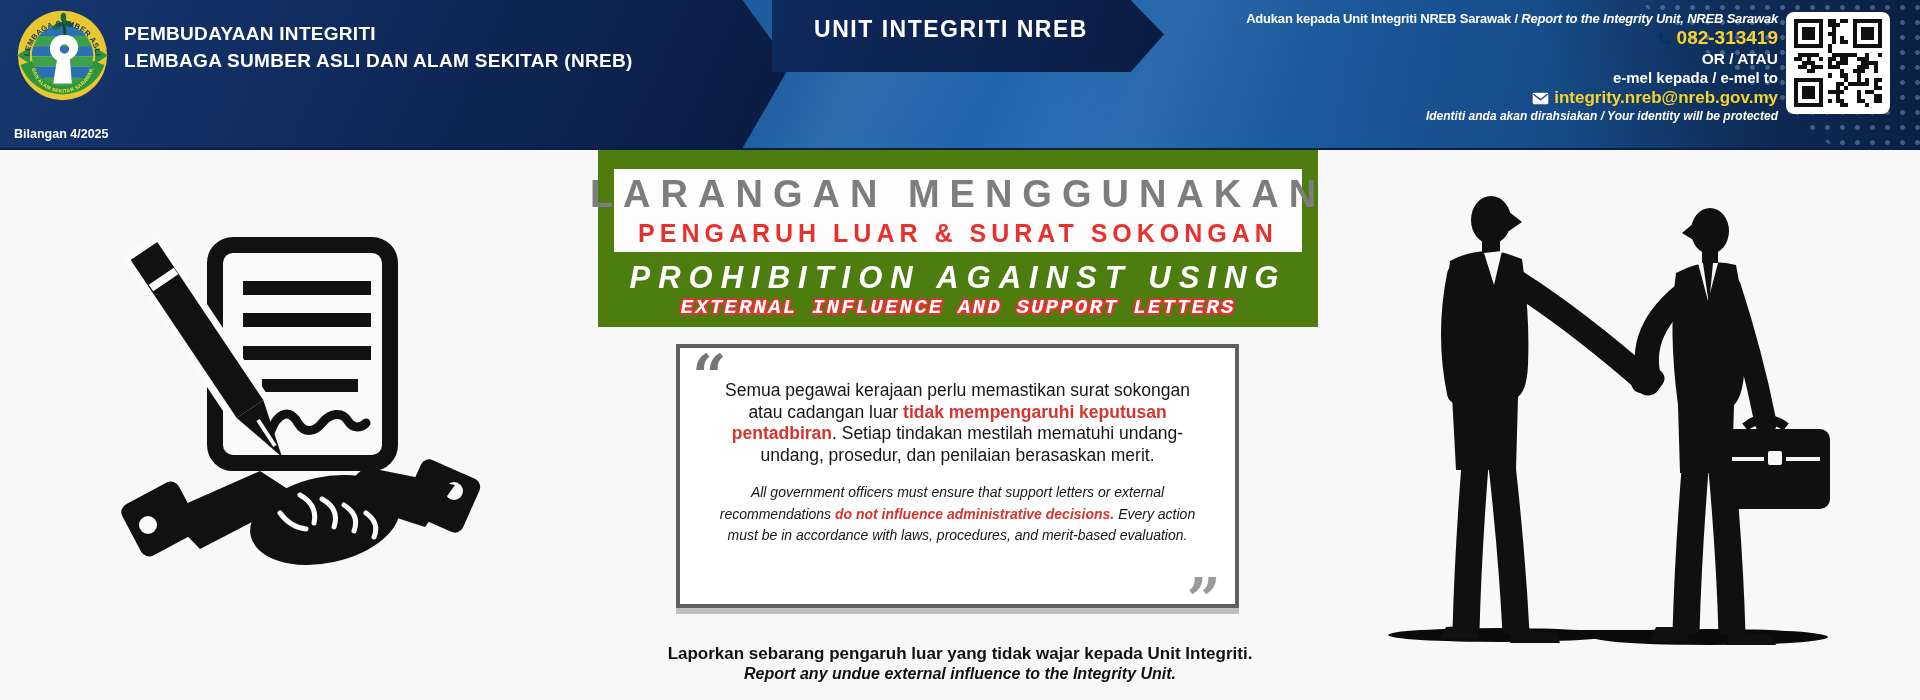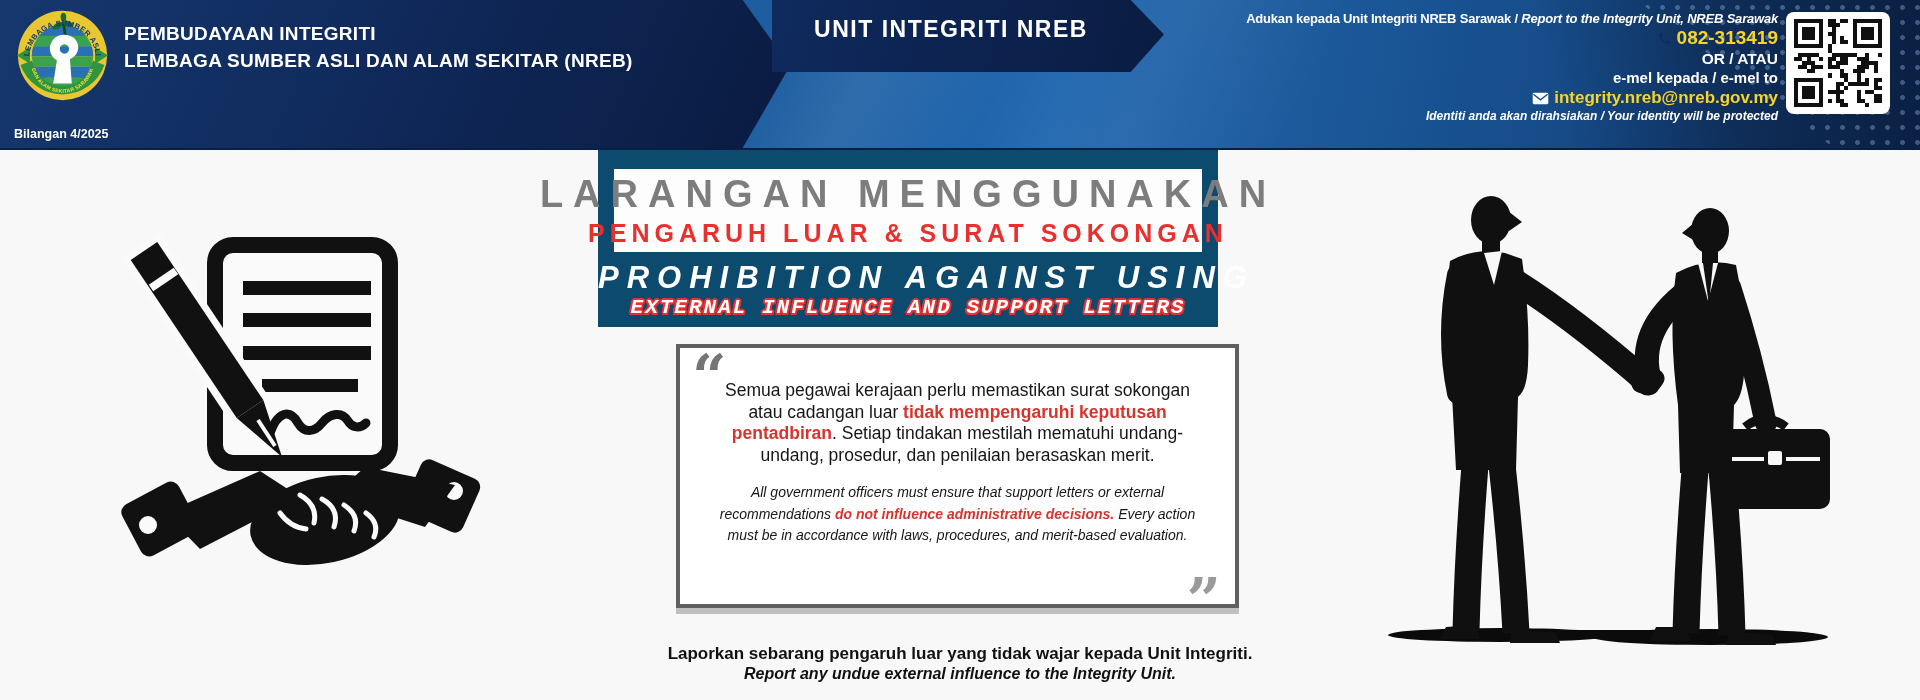--- a/index.html
+++ b/index.html
@@ -37,21 +37,21 @@
   .contact .c2{font-size:15.5px;font-weight:bold;line-height:19px;}
   .contact .c3{font-size:15px;font-weight:bold;line-height:19px;}
   .contact .cemail{font-size:17px;font-weight:bold;color:#f7d32b;line-height:21px;}
   .contact .c4{font-size:12px;font-weight:bold;font-style:italic;line-height:17px;}
   .contact svg{vertical-align:-2px;margin-right:5px;}
   .qr{position:absolute;top:12px;right:30px;width:104px;height:102px;background:#fff;border-radius:8px;
       padding:7px;box-sizing:border-box;}
   .qr svg{width:100%;height:100%;}
 
   
-  .title-box{position:absolute;left:598px;top:150px;width:620px;height:177px;background:#0c4a6e;}
+  .title-box{position:absolute;left:598px;top:150px;width:720px;height:177px;background:#4d7c0f;}
   .white-box{position:absolute;left:16px;top:19px;right:16px;height:83px;background:#fdfdfd;
              display:flex;flex-direction:column;align-items:center;justify-content:center;gap:3px;}
   .t1{font-size:38px;font-weight:bold;letter-spacing:10px;color:#7d7d7d;white-space:nowrap;}
   .t2{font-size:25px;font-weight:bold;letter-spacing:5px;color:#e8312f;white-space:nowrap;}
   .t3{position:absolute;left:0;right:0;top:110px;text-align:center;font-size:31px;font-style:italic;
       font-weight:bold;color:#fff;letter-spacing:8px;white-space:nowrap;}
   .t4{position:absolute;left:0;right:0;top:146px;text-align:center;font-size:21px;font-style:italic;
       font-weight:bold;color:#fff;letter-spacing:2px;white-space:nowrap;
       text-shadow:-1.5px -1.5px 0 #e8312f,1.5px -1.5px 0 #e8312f,-1.5px 1.5px 0 #e8312f,
                   1.5px 1.5px 0 #e8312f,0 -2px 0 #e8312f,0 2px 0 #e8312f,-2px 0 0 #e8312f,2px 0 0 #e8312f;font-family:Liberation Mono, monospace;}

